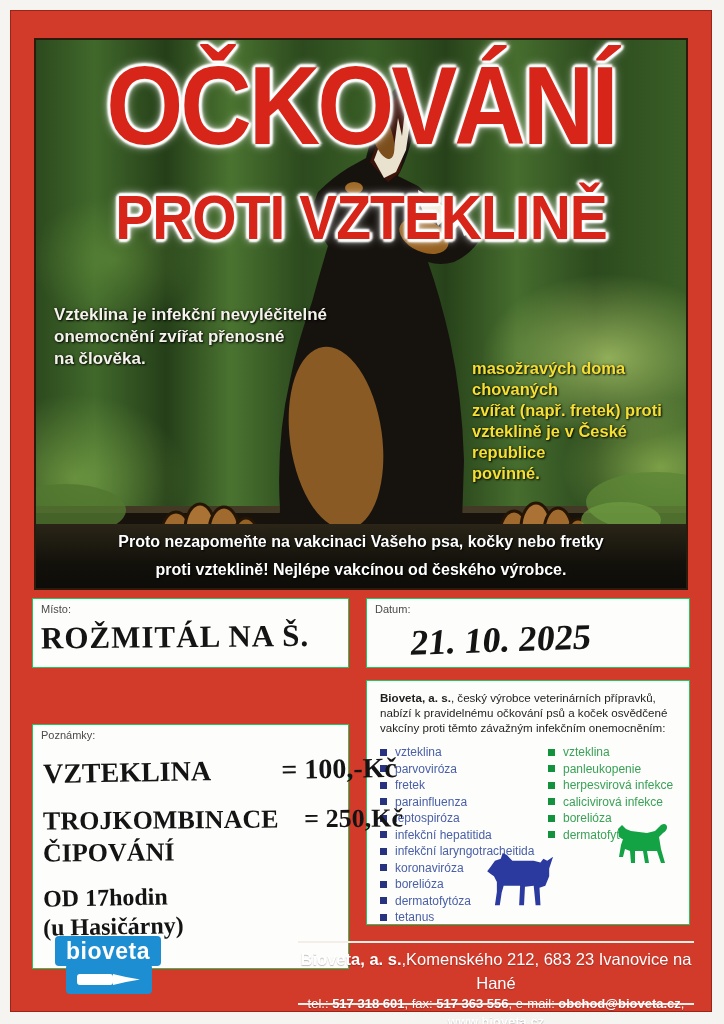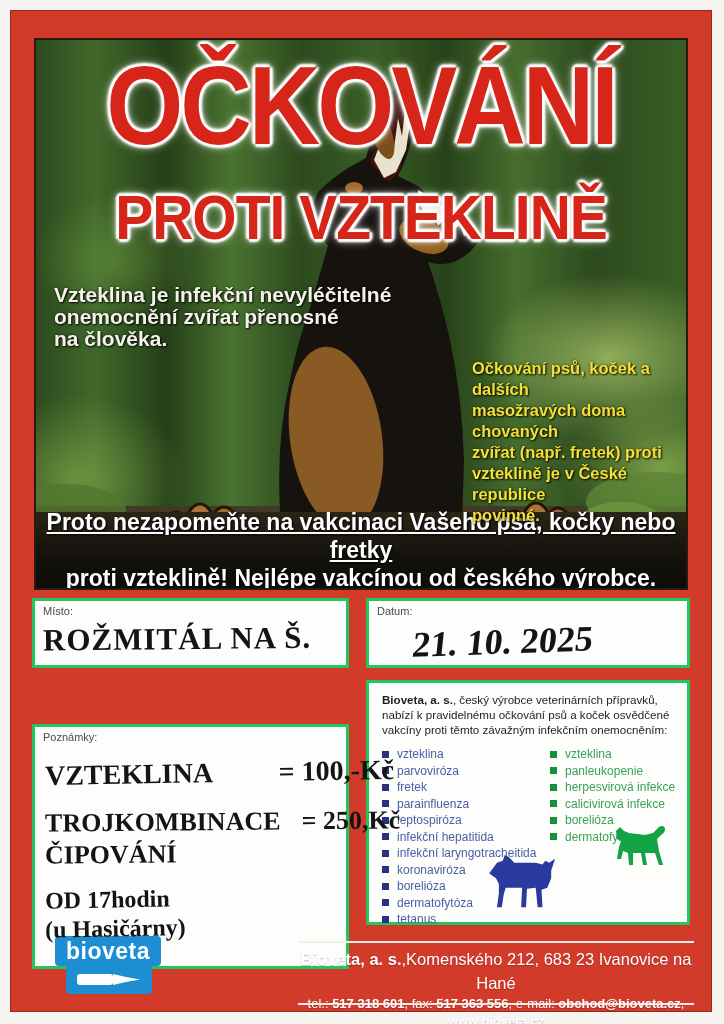--- a/index.html
+++ b/index.html
@@ -29,33 +29,32 @@
     text-shadow:
       0 0 6px #fff,0 0 10px #fff,
       -3px 0 2px #fff,3px 0 2px #fff,0 -3px 2px #fff,0 3px 2px #fff,
       -2px -2px 2px #fff,2px 2px 2px #fff;
   }
   .title-1{top:10px;font-size:99px;letter-spacing:-3px;transform:scaleY(1.12);transform-origin:top;}
   .title-2{top:146px;font-size:57px;letter-spacing:-1px;transform:scaleY(1.1);transform-origin:top;}
   .photo-text{position:absolute;z-index:3;font-weight:bold;text-shadow:1px 1px 2px rgba(0,0,0,.85),0 0 3px rgba(0,0,0,.5);}
   .txt-white{color:#f4f2ea;}
   .txt-yellow{color:#f6df33;}
-  .info-white{left:18px;top:244px;font-size:21px;line-height:22px;}
+  .info-white{left:18px;top:264px;font-size:17px;line-height:22px;}
   .info-yellow-left{left:18px;top:326px;font-size:17px;line-height:22px;}
   .info-yellow-right{left:436px;top:318px;width:218px;font-size:16.5px;line-height:21px;}
   .banner{
-    position:absolute;left:0;bottom:0;width:100%;height:76px;z-index:2;
+    position:absolute;left:0;bottom:0;width:100%;height:64px;z-index:2;
     background:linear-gradient(#2a2517,#13110b 60%,#0d0c08);
     display:flex;flex-direction:column;justify-content:center;text-align:center;
-    color:#fff;font-weight:bold;font-size:23px;line-height:28px;
+    color:#fff;font-weight:bold;font-size:16px;line-height:28px;
     text-shadow:1px 1px 2px #000;
-    text-decoration:underline;
-  }
-  
-  .white-box{position:absolute;background:#fdfdfb;border:3px solid #22c55e;box-sizing:border-box;}
+  }
+  
+  .white-box{position:absolute;background:#fdfdfb;border:1px solid #22c55e;box-sizing:border-box;}
   .box-misto{left:21px;top:587px;width:317px;height:70px;}
   .box-datum{left:355px;top:587px;width:324px;height:70px;}
   .box-notes{left:21px;top:669px;width:317px;height:245px;margin-top:44px;}
   .box-panel{left:355px;top:669px;width:324px;height:245px;}
   .field-label{font-size:11px;color:#4a4a4a;padding:4px 0 0 8px;}
   .hand{font-family:cursive;font-weight:bold;color:#141414;}
   .misto-value{font-size:31px;letter-spacing:1px;margin:4px 0 0 8px;transform:rotate(-.6deg);white-space:nowrap;}
   .datum-value{font-size:36px;margin:2px 0 0 44px;transform:skewX(-8deg) rotate(-2deg);white-space:nowrap;}
   .notes-lines{position:relative;z-index:5;padding:6px 0 0 10px;}
   .note-line{display:flex;justify-content:space-between;white-space:nowrap;align-items:baseline;}
@@ -142,21 +141,20 @@
     <div class="title-line title-2">PROTI VZTEKLINĚ</div>
 
     <div class="photo-text txt-white info-white">
       <div>Vzteklina je infekční nevyléčitelné</div>
       <div>onemocnění zvířat přenosné</div>
       <div>na člověka.</div>
     </div>
 
 
     <div class="photo-text txt-yellow info-yellow-right">
-      <div>Očkování psů, koček a dalších</div>
       <div>masožravých doma chovaných</div>
       <div>zvířat (např. fretek) proti</div>
       <div>vzteklině je v České republice</div>
       <div>povinné.</div>
     </div>
 
     <div class="banner">
       <div>Proto nezapomeňte na vakcinaci Vašeho psa, kočky nebo fretky</div>
       <div>proti vzteklině! Nejlépe vakcínou od českého výrobce.</div>
     </div>

